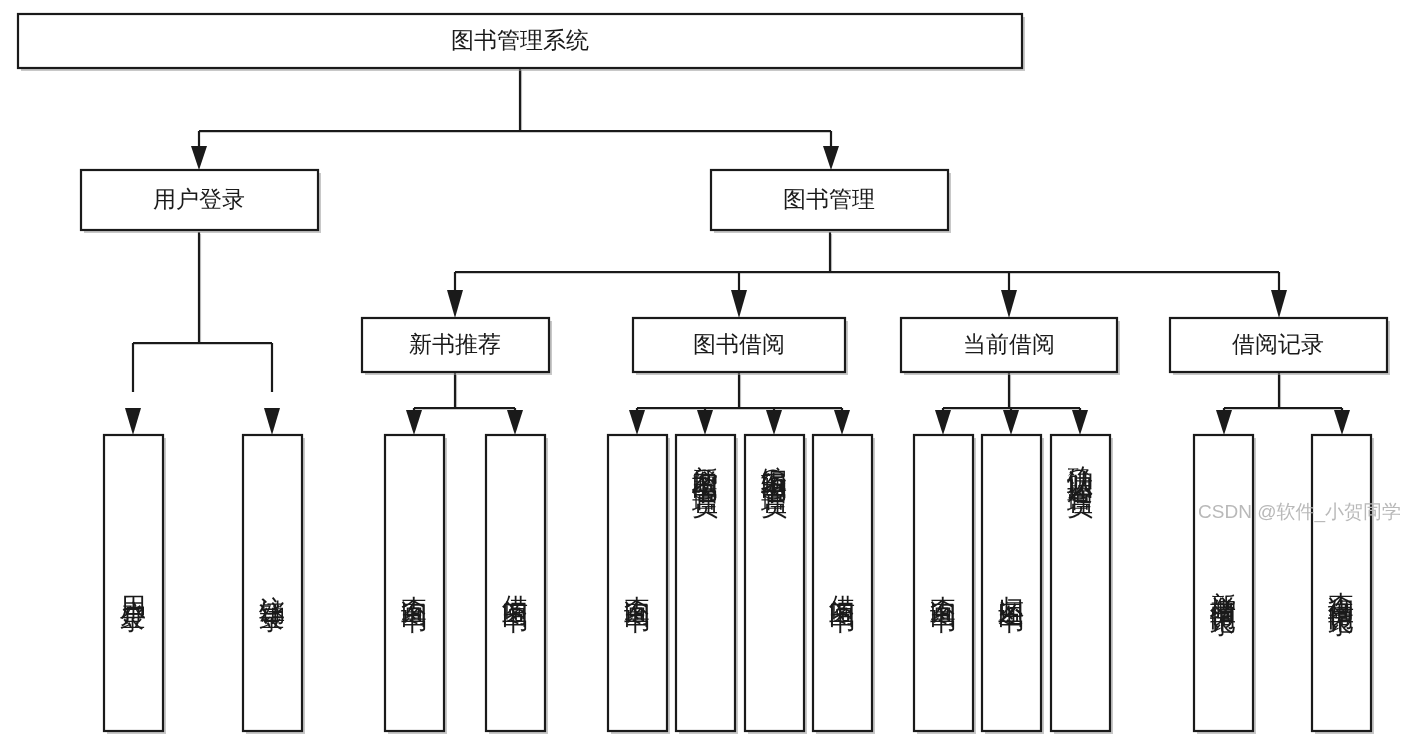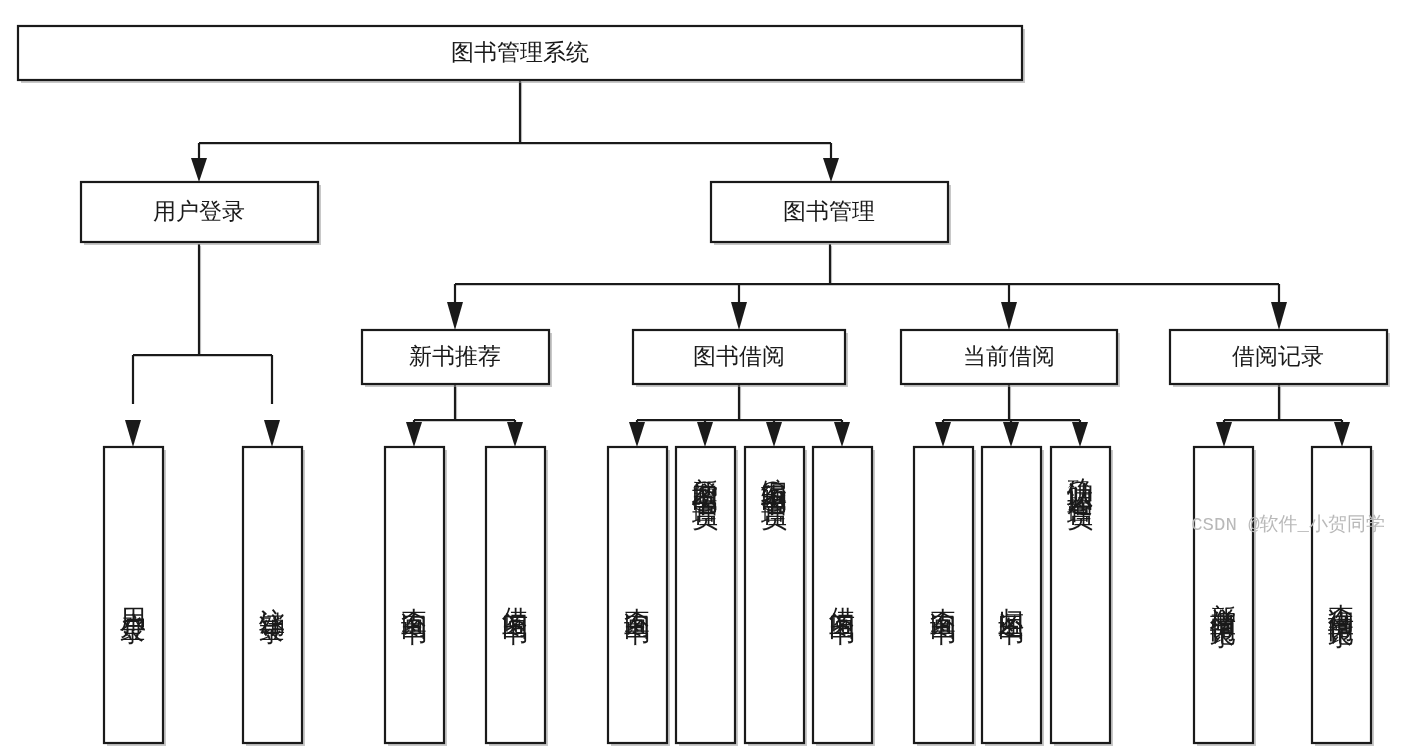--- a/index.html
+++ b/index.html
@@ -12,21 +12,20 @@
     height: 747px;
     font-family: "Liberation Sans", "DejaVu Sans", sans-serif;
     position: relative;
     overflow: hidden;
   }
   #diagram-root {
     position: absolute;
     left: 0; top: 0;
     width: 1405px;
     height: 531px;
-    margin-top: 12px;
   }
   svg#flow {
     display: block;
     width: 1405px;
     height: 747px;
   }
   .node-rect {
     fill: #ffffff;
     stroke: #1a1a1a;
     stroke-width: 2.2;
@@ -69,23 +68,23 @@
     letter-spacing: 4px;
     display: flex;
     align-items: center;
     justify-content: center;
     white-space: nowrap;
     pointer-events: none;
     user-select: none;
   }
   #watermark {
     position: absolute;
-    right: 20px;
+    right: 4px;
     bottom: 6px;
-    font-family: Liberation Mono, monospace;
+    font-family: Liberation Sans, sans-serif;
     font-size: 19px;
     color: #b9b9b9;
     white-space: nowrap;
     user-select: none;
   }
 </style>
 </head>
 <body>
 
 <div id="diagram-root">

